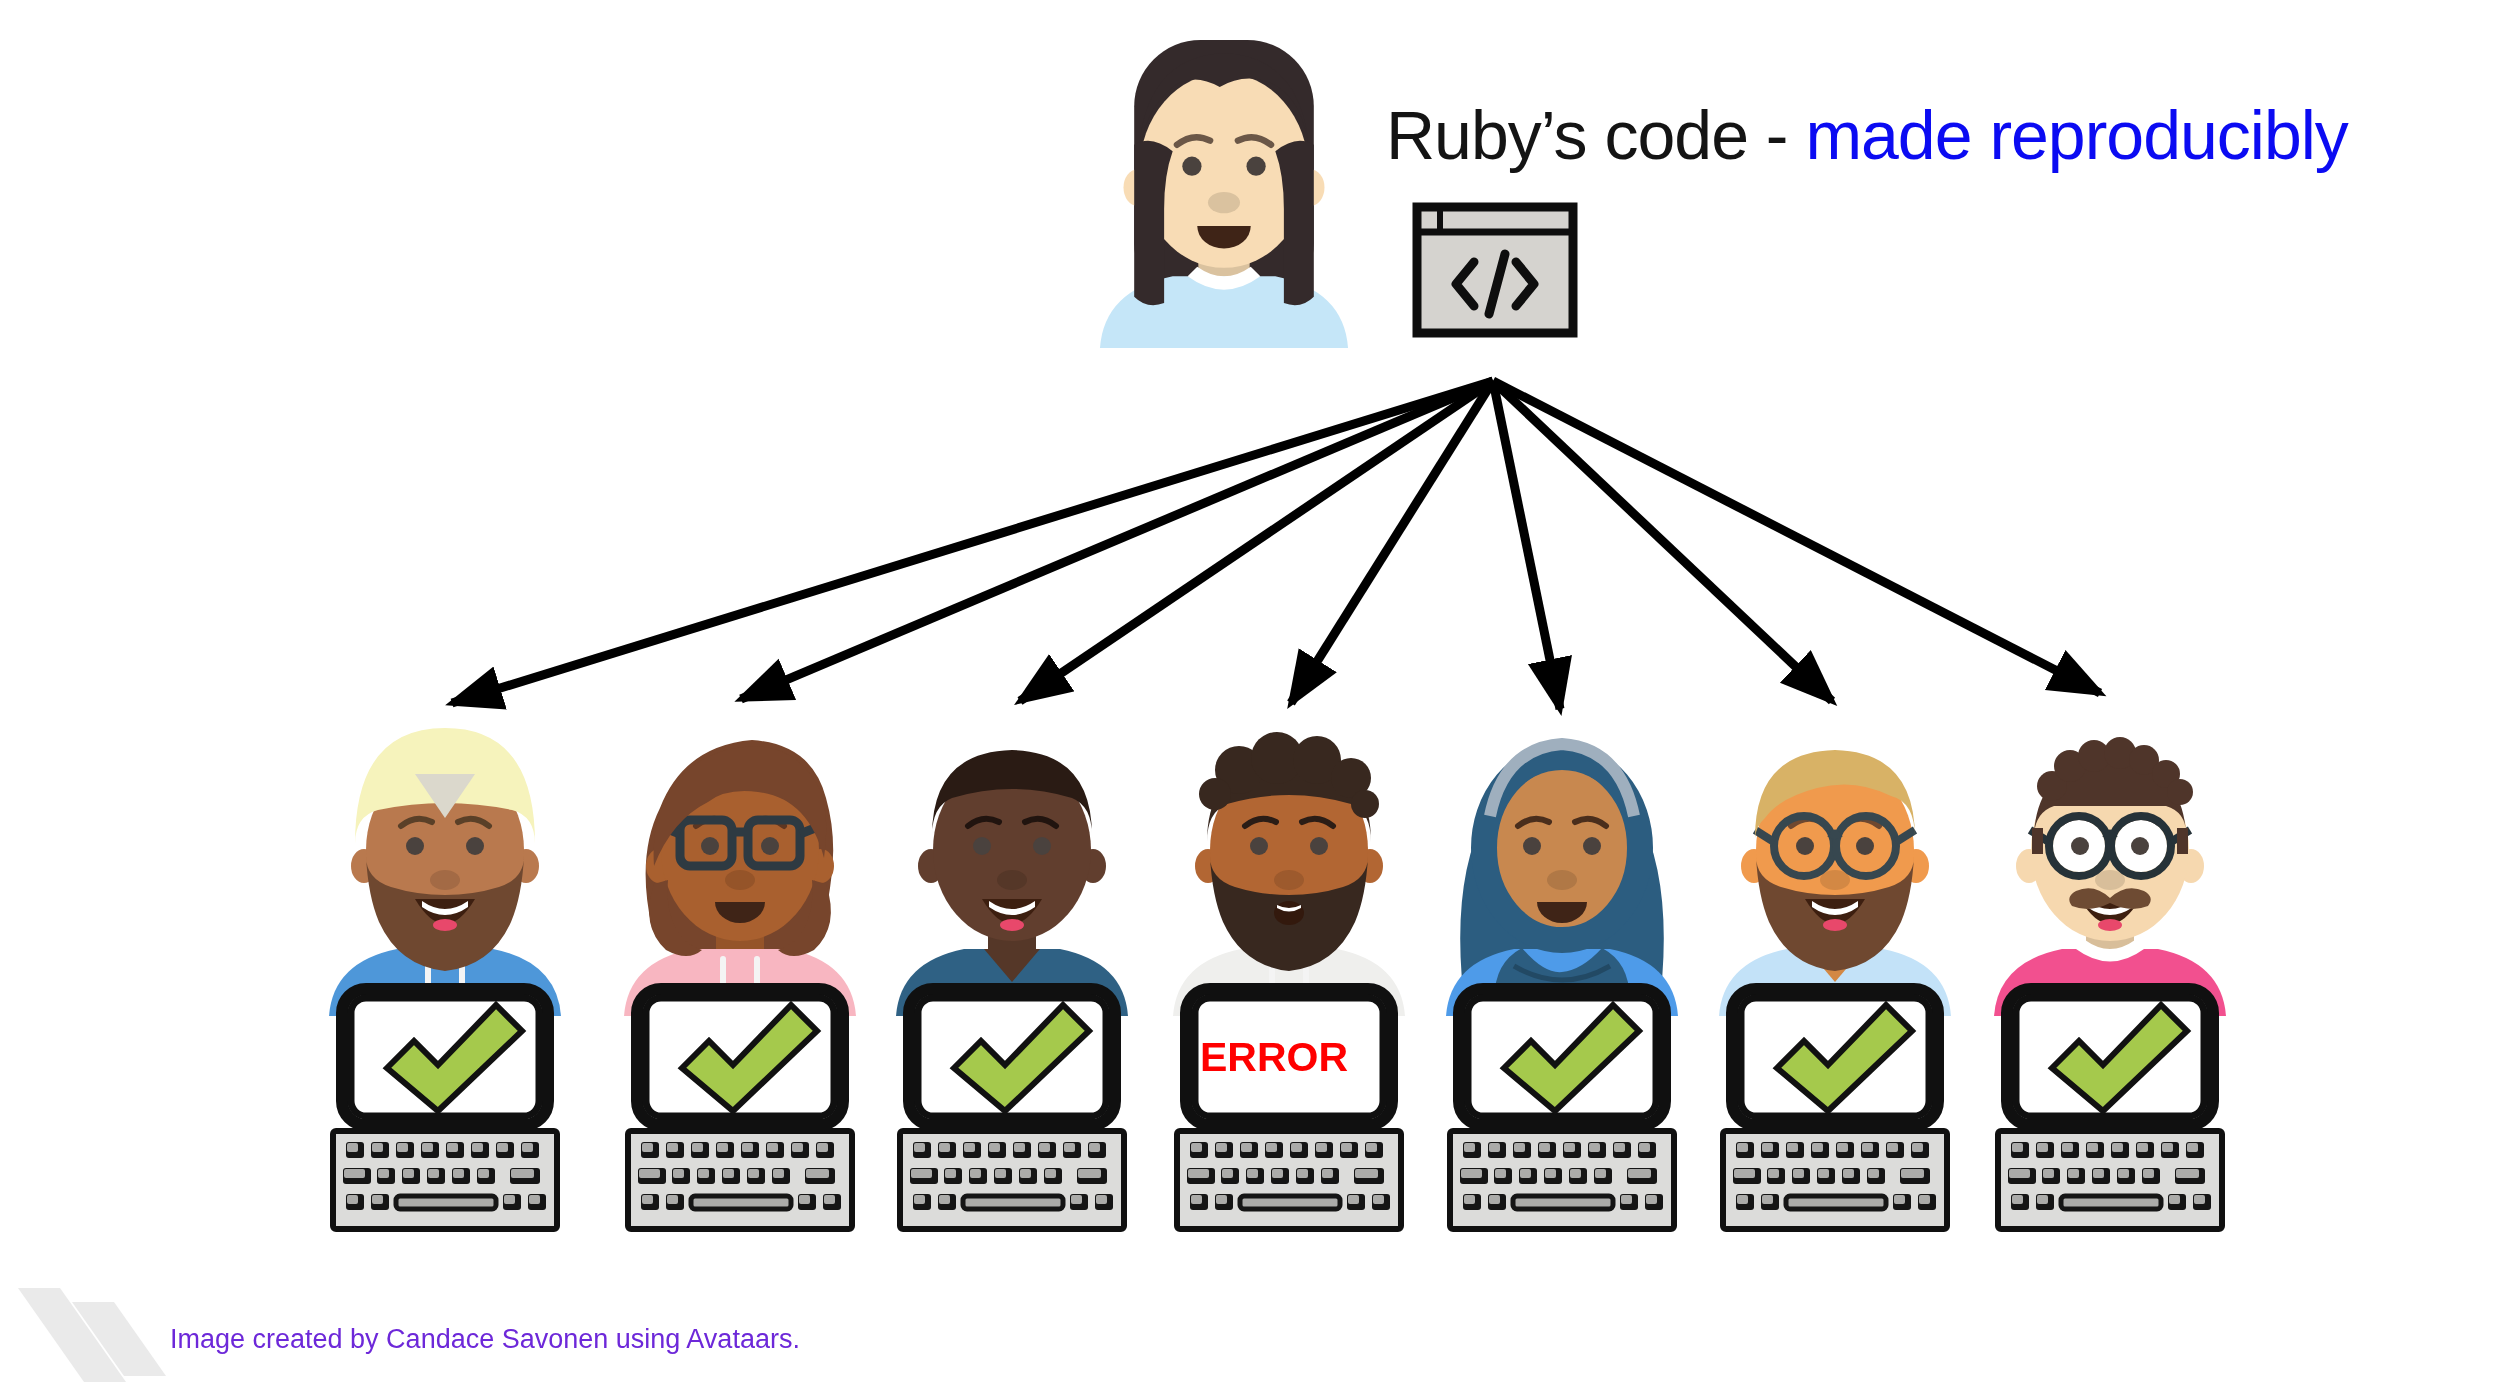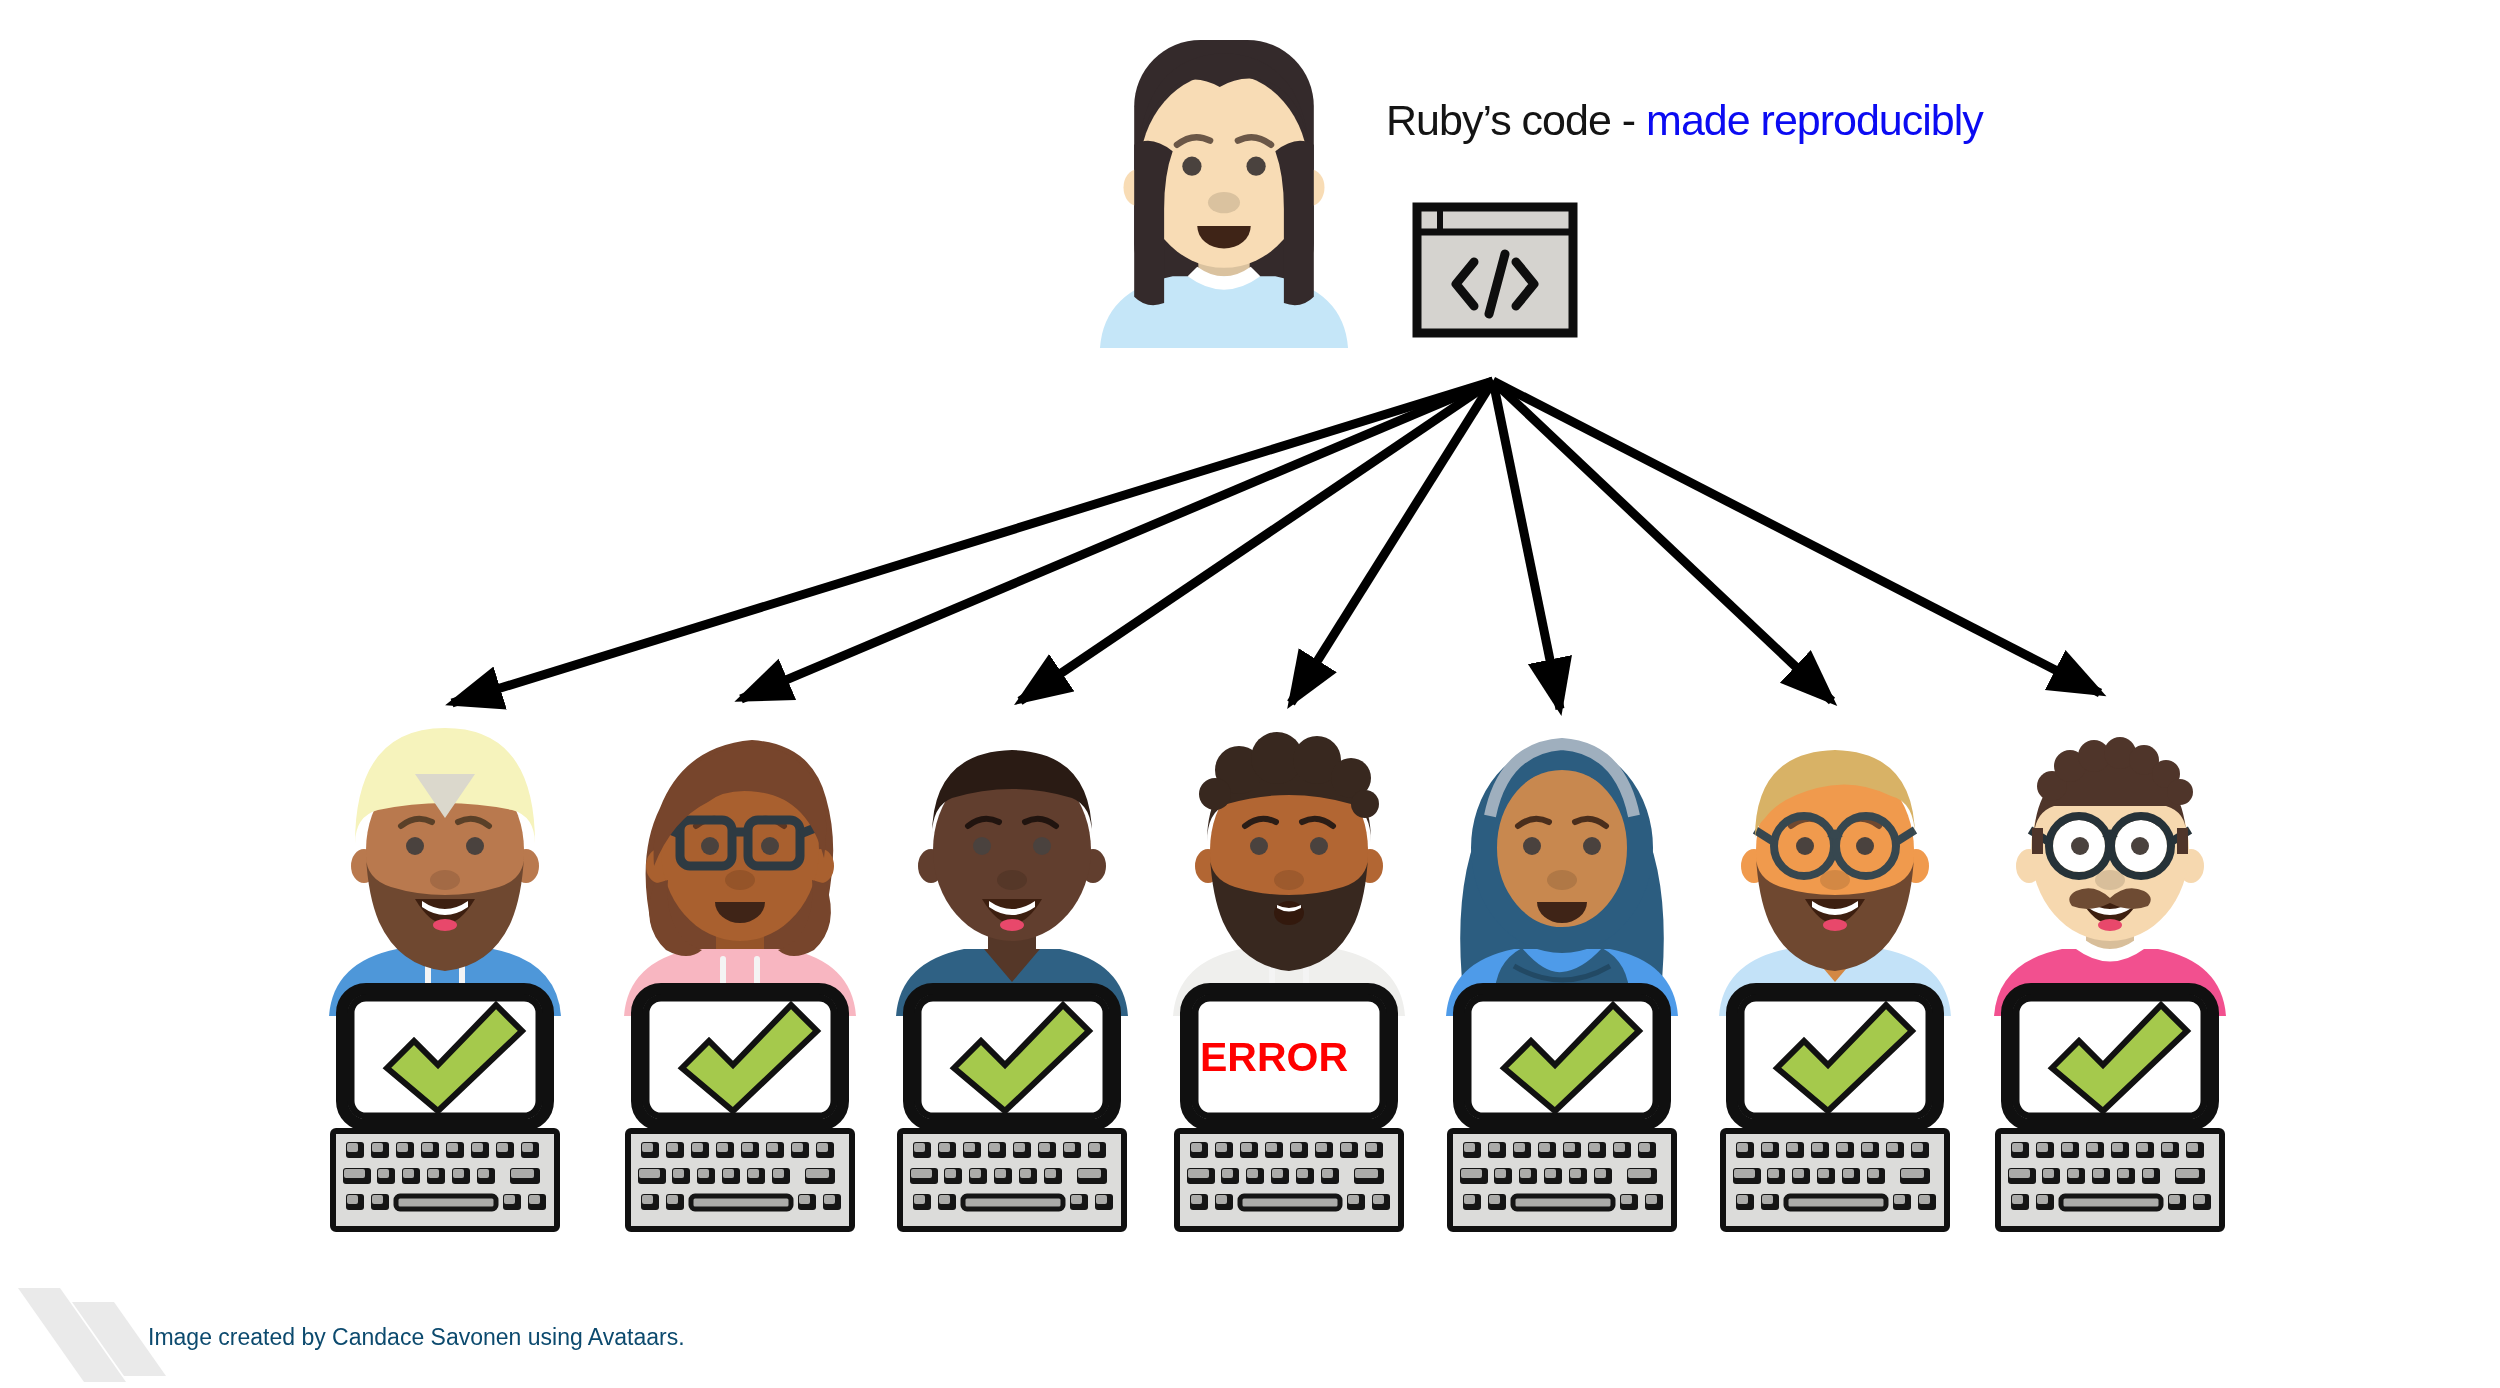--- a/index.html
+++ b/index.html
@@ -1,29 +1,29 @@
 <!DOCTYPE html>
 <html><head>
 <meta charset="utf-8">
 <style>
   html,body{margin:0;padding:0;background:#fff;}
   #canvas{position:relative;width:2500px;height:1388px;background:#ffffff;overflow:hidden;
           font-family:"Liberation Sans",sans-serif;}
   #arrows-svg{position:absolute;left:0;top:0;width:2500px;height:1388px;}
   #author{position:absolute;left:1085px;top:26px;width:278px;height:322px;}
   #author svg{width:100%;height:100%;}
-  #title{position:absolute;left:1386px;top:96px;font-size:43px;letter-spacing:-1px;
+  #title{position:absolute;left:1386px;top:96px;font-size:68px;letter-spacing:-1px;
          color:#141414;white-space:nowrap;}
   #code-icon{position:absolute;left:1412px;top:202px;width:166px;height:136px;}
   #code-icon svg{width:100%;height:100%;}
   .person{position:absolute;width:260px;height:300px;}
   .person svg{width:100%;height:100%;}
   .laptop{position:absolute;width:230px;height:250px;}
   .laptop svg{width:100%;height:100%;}
-  #caption{position:absolute;left:148px;top:1324px;font-size:23px;color:#0c4a6e;}
+  #caption{position:absolute;left:170px;top:1324px;font-size:27px;color:#6d28d9;}
   #logo{position:absolute;left:8px;top:1282px;width:170px;height:106px;}
 </style>
 </head>
 <body>
 
 <div id="canvas">
   <svg id="arrows-svg" viewBox="0 0 2500 1388" xmlns="http://www.w3.org/2000/svg">
       <defs>
         <marker id="ah" markerWidth="7" markerHeight="6" refX="5.6" refY="2.5" orient="auto" markerUnits="strokeWidth">
           <path d="M0,0 L6.4,2.5 L0,5 Z" fill="#000"></path>

